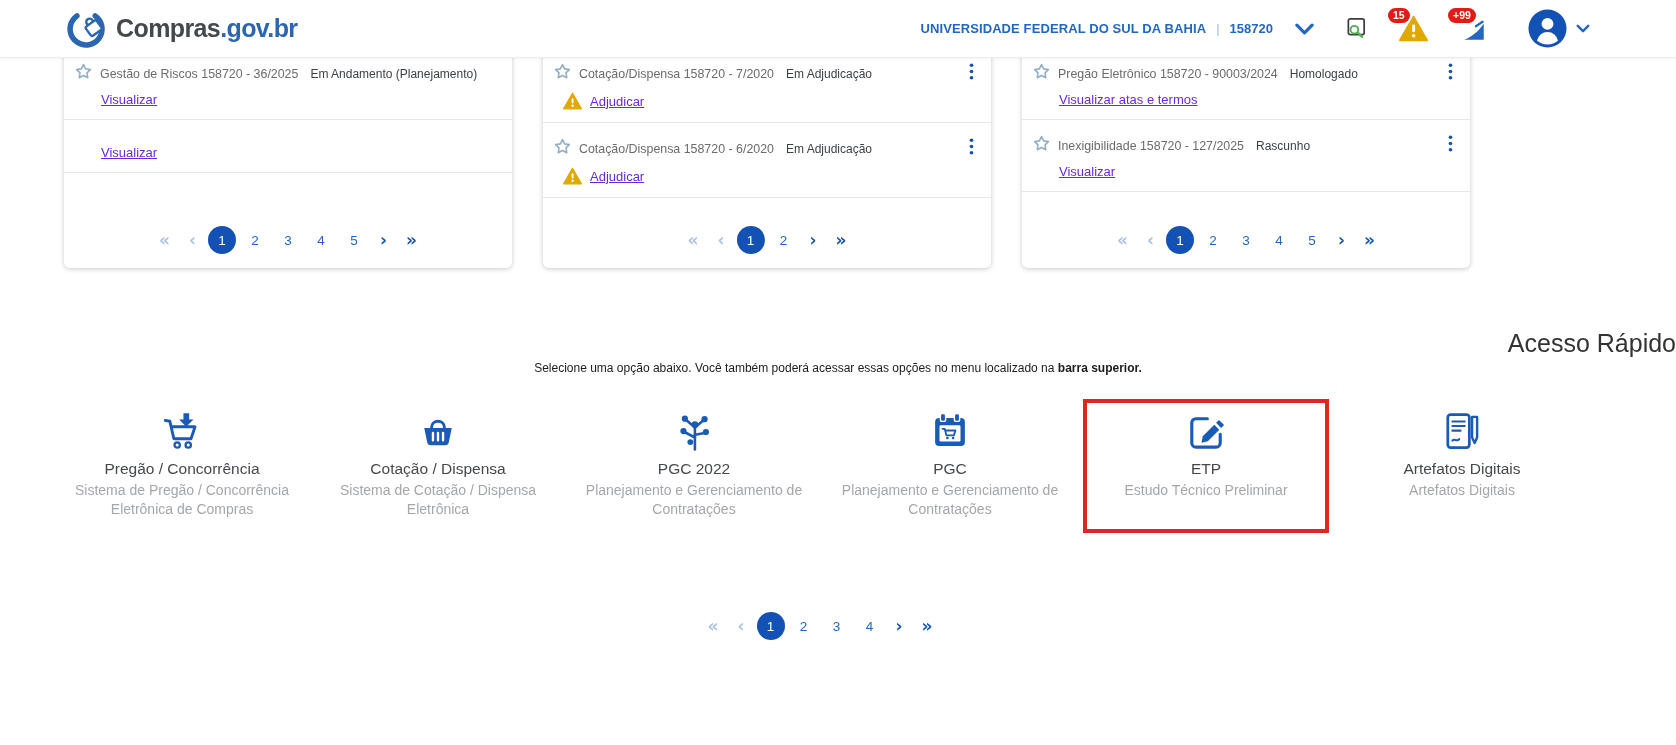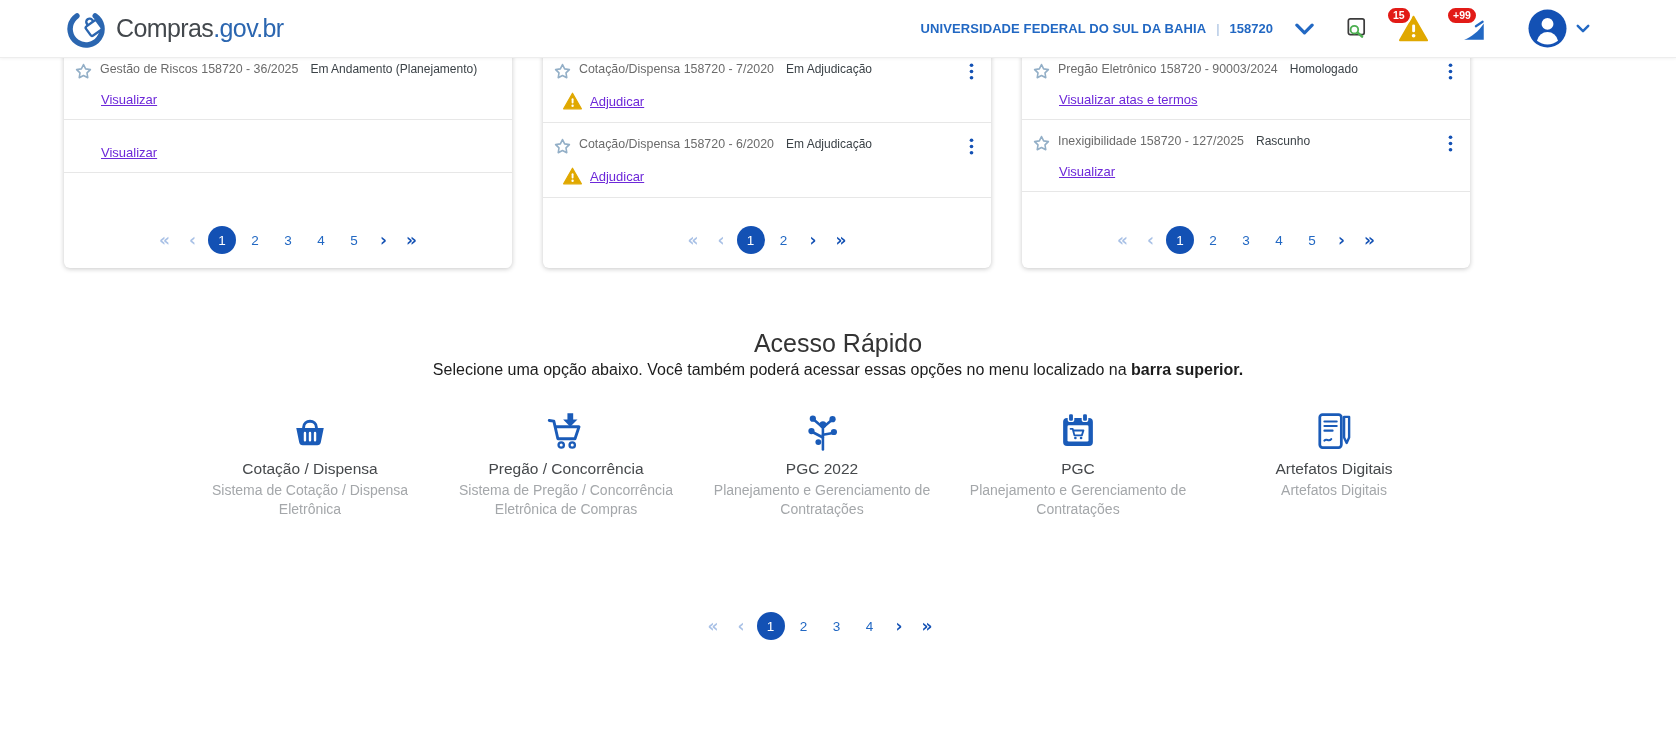--- a/index.html
+++ b/index.html
@@ -3,58 +3,58 @@
 <meta charset="utf-8">
 <style>
   *{margin:0;padding:0;box-sizing:border-box}
   html,body{width:1676px;height:745px;background:#fff;font-family:"Liberation Sans",sans-serif;overflow:hidden}
   body{position:relative}
 
   
   .header{position:absolute;top:0;left:0;width:1676px;height:58px;background:#fff;z-index:30;
           display:flex;align-items:center;border-bottom:1px solid #ededed;box-shadow:0 1px 3px rgba(0,0,0,.05)}
   .logo{display:flex;align-items:center;gap:8px;margin-left:66px;cursor:pointer}
-  .logo-text{font-size:25px;font-weight:normal;color:#43484d;letter-spacing:-.6px}
+  .logo-text{font-size:25px;font-weight:bold;color:#43484d;letter-spacing:-.6px}
   .logo-text .gov{color:#2b66b0}
   .header-right{margin-left:auto;display:flex;align-items:center;margin-right:86px}
   .org{display:flex;align-items:center;gap:6px;cursor:pointer}
   .org-name{color:#2268c3;font-size:13px;font-weight:600;letter-spacing:.1px}
   .org-sep{color:#9db9dd;font-size:13px;margin:0 4px}
   .org-code{color:#2268c3;font-size:13px;font-weight:600}
   .org-chev{margin-left:16px;display:flex}
   .hicon{position:relative;margin-left:31px;cursor:pointer;display:flex;align-items:center}
   .badge{position:absolute;top:-9px;left:-13px;background:#e21b17;color:#fff;font-size:10.5px;font-weight:bold;
          border-radius:10px;padding:2px 5px;border:2px solid #fff;line-height:1;z-index:2}
   .avatar-wrap{display:flex;align-items:center;gap:9px;margin-left:42px;cursor:pointer}
 
   
   .cards{position:absolute;top:40px;left:64px;display:flex;gap:31px;z-index:1}
   .card{width:448px;height:228px;background:#fff;border-radius:6px;box-shadow:0 1px 5px rgba(0,0,0,.22);
         padding-top:8px;display:flex;flex-direction:column}
   .citem{padding:14px 12px 12px 10px;border-bottom:1px solid #e7e7e7}
-  .chead{display:flex;align-items:flex-start;gap:7px;overflow:hidden}
+  .chead{display:flex;align-items:flex-end;gap:7px;overflow:hidden}
   .star{display:flex;flex:none;cursor:pointer}
   .ctitle{color:#6b6b6b;font-size:12.4px;white-space:nowrap}
   .cstatus{color:#3b4247;font-size:12px;font-weight:normal;margin-left:5px;white-space:nowrap}
   .kebab{margin-left:auto;flex:none;padding:1px 5px;cursor:pointer;display:flex}
   .clinkrow{display:flex;align-items:center;gap:8px;margin:11px 0 0 27px}
   .clink{color:#6d28d9;font-size:13px;text-decoration:underline;cursor:pointer}
   .cpag{margin-top:auto;padding-bottom:14px}
 
   
   .pg{display:flex;align-items:center;justify-content:center;gap:5px}
   .pg-a{color:#1351b4;font-weight:bold;font-size:17px;padding:0 7px;cursor:pointer;font-family:"DejaVu Sans",sans-serif;line-height:1}
   .pg-a.dis{color:#a9c1e6}
   .pg-n{min-width:28px;height:28px;border-radius:50%;display:flex;align-items:center;justify-content:center;
         color:#2268c3;font-size:13.5px;cursor:pointer}
   .pg-n.act{background:#1351b4;color:#fff}
 
   
-  .qa-title{position:absolute;top:329px;width:100%;text-align:center;font-size:25px;font-weight:400;color:#333;z-index:1}
-  .qa-sub{position:absolute;top:361px;width:100%;text-align:center;font-size:16px;color:#1c1c1c;z-index:1}
+  .qa-title{position:absolute;top:329px;width:100%;text-align:right;font-size:25px;font-weight:400;color:#333;z-index:1}
+  .qa-sub{position:absolute;top:361px;width:100%;text-align:center;font-size:12px;color:#1c1c1c;z-index:1}
   .qa-sub b{font-weight:bold}
   .qrow{position:absolute;top:410px;left:50%;transform:translateX(calc(-50% - 16px));display:flex;z-index:1}
   .qitem{width:240px;margin:0 8px;text-align:center;position:relative;cursor:pointer}
   .qicon{height:48px;display:flex;align-items:flex-start;justify-content:center}
   .qlabel{margin-top:2px;font-size:15.5px;color:#46494c}
   .qdesc{margin-top:3px;font-size:14px;color:#a4a7aa;line-height:1.35;padding:0 6px}
   .redbox{position:absolute;top:-11px;left:-3px;right:-3px;height:134px;border:4px solid #df2620;z-index:5;pointer-events:none}
 
   .bpag{position:absolute;top:612px;left:0;width:100%;display:flex;justify-content:center;transform:translateX(-18px)}
 </style>
@@ -295,43 +295,43 @@
   </section>
 </div>
 
 <h2 class="qa-title">Acesso Rápido</h2>
 <p class="qa-sub"><span>Selecione uma opção abaixo. Você também poderá acessar essas opções no menu localizado na </span><b>barra superior.</b></p>
 
 <div class="qrow">
 
   <div class="qitem">
     <div class="qicon">
+      <svg viewBox="0 0 48 48" width="46" height="46">
+        <path d="M25.5 3.5h6v6.5H36L28.4 17.5 21 10h4.5z" fill="#1a5bb8"></path>
+        <path d="M6.5 11l4.8.6L15.5 30h17.9l4.2-12.5H13.6" fill="none" stroke="#1a5bb8" stroke-width="3" stroke-linecap="round" stroke-linejoin="round"></path>
+        <circle cx="19" cy="36.5" r="2.8" fill="none" stroke="#1a5bb8" stroke-width="2.4"></circle>
+        <circle cx="30.5" cy="36.5" r="2.8" fill="none" stroke="#1a5bb8" stroke-width="2.4"></circle>
+      </svg>
+    </div>
+    <div class="qlabel">Pregão / Concorrência</div>
+    <div class="qdesc">Sistema de Pregão / Concorrência Eletrônica de Compras</div>
+  </div>
+
+  <div class="qitem">
+    <div class="qicon">
       <svg viewBox="0 0 48 48" width="44" height="44">
         <path d="M17 19c0-9 14-9 14 0" fill="none" stroke="#1a5bb8" stroke-width="3.2" stroke-linecap="round"></path>
         <path d="M9 19.5h30l-3.2 15.7a4 4 0 01-3.9 3.3H16.1a4 4 0 01-3.9-3.3z" fill="#1a5bb8"></path>
         <g stroke="#fff" stroke-width="2.6" stroke-linecap="round">
             <path d="M18.5 25v8M24 25v8M29.5 25v8"></path>
           </g>
       </svg>
     </div>
     <div class="qlabel">Cotação / Dispensa</div>
     <div class="qdesc">Sistema de Cotação / Dispensa Eletrônica</div>
-  </div>
-
-  <div class="qitem">
-    <div class="qicon">
-      <svg viewBox="0 0 48 48" width="46" height="46">
-        <path d="M25.5 3.5h6v6.5H36L28.4 17.5 21 10h4.5z" fill="#1a5bb8"></path>
-        <path d="M6.5 11l4.8.6L15.5 30h17.9l4.2-12.5H13.6" fill="none" stroke="#1a5bb8" stroke-width="3" stroke-linecap="round" stroke-linejoin="round"></path>
-        <circle cx="19" cy="36.5" r="2.8" fill="none" stroke="#1a5bb8" stroke-width="2.4"></circle>
-        <circle cx="30.5" cy="36.5" r="2.8" fill="none" stroke="#1a5bb8" stroke-width="2.4"></circle>
-      </svg>
-    </div>
-    <div class="qlabel">Pregão / Concorrência</div>
-    <div class="qdesc">Sistema de Pregão / Concorrência Eletrônica de Compras</div>
   </div>
 
   <div class="qitem">
     <div class="qicon">
       <svg viewBox="0 0 48 48" width="44" height="44">
         <g stroke="#1a5bb8" stroke-width="2.8" fill="none" stroke-linecap="round">
           <path d="M25 43V19"></path>
             <path d="M25 30l-11.5-6"></path>
             <path d="M25 27l11-2"></path>
           <path d="M25 19l-9.5-8"></path>
@@ -360,20 +360,32 @@
         <rect x="12" y="17.5" width="24" height="18.5" rx="1.5" fill="#fff"></rect>
         <path d="M15.5 21.5h2.4l2 7.5h8.5l1.8-5.6H19" fill="none" stroke="#1a5bb8" stroke-width="2.1" stroke-linecap="round" stroke-linejoin="round"></path>
         <circle cx="21" cy="32" r="1.5" fill="#1a5bb8"></circle>
           <circle cx="27.5" cy="32" r="1.5" fill="#1a5bb8"></circle>
       </svg>
     </div>
     <div class="qlabel">PGC</div>
     <div class="qdesc">Planejamento e Gerenciamento de Contratações</div>
   </div>
 
+  <div class="qitem">
+    <div class="redbox"></div>
+    <div class="qicon">
+      <svg viewBox="0 0 48 48" width="44" height="44">
+        <path d="M39.5 26.5V36a4.5 4.5 0 01-4.5 4.5H13A4.5 4.5 0 018.5 36V14A4.5 4.5 0 0113 9.5h12.5" fill="none" stroke="#1a5bb8" stroke-width="3.4" stroke-linecap="round"></path>
+        <path d="M20.5 28.5L33 16l5.5 5.5L26 34l-7 1.6z" fill="#1a5bb8"></path>
+        <path d="M35 14l3.2-3.2 5.5 5.5-3.2 3.2z" fill="#1a5bb8"></path>
+      </svg>
+    </div>
+    <div class="qlabel">ETP</div>
+    <div class="qdesc">Estudo Técnico Preliminar</div>
+  </div>
 
   <div class="qitem">
     <div class="qicon">
       <svg viewBox="0 0 48 48" width="44" height="44">
         <rect x="8.5" y="5" width="23.5" height="36" rx="3" fill="none" stroke="#1a5bb8" stroke-width="3"></rect>
         <g stroke="#1a5bb8" stroke-width="2.2" stroke-linecap="round" fill="none">
           <path d="M13.5 12.5h13.5"></path>
             <path d="M13.5 17.5h13.5"></path>
             <path d="M13.5 22.5h9"></path>
           <path d="M13.5 33.5c2.5-3.5 4.5 2 7.5-1.8"></path>

